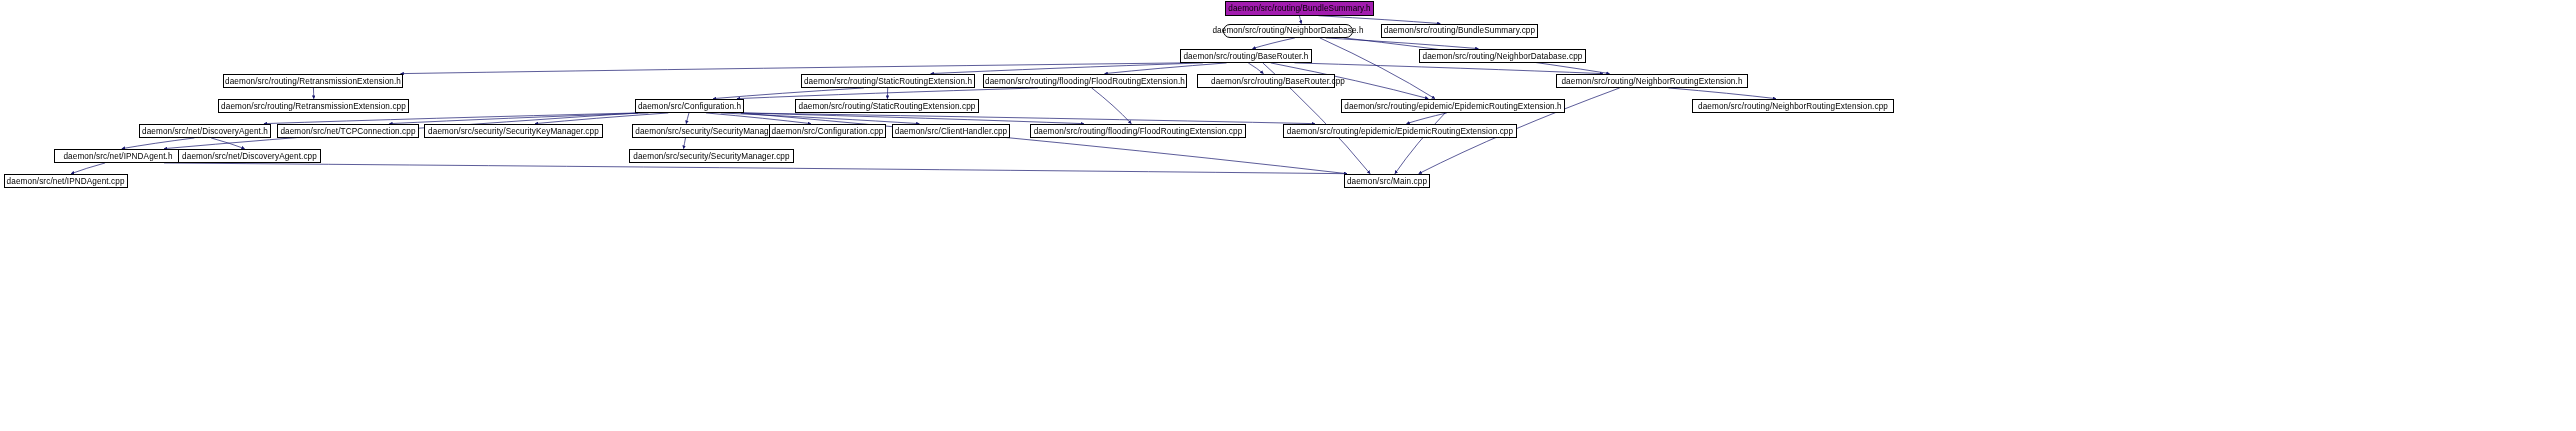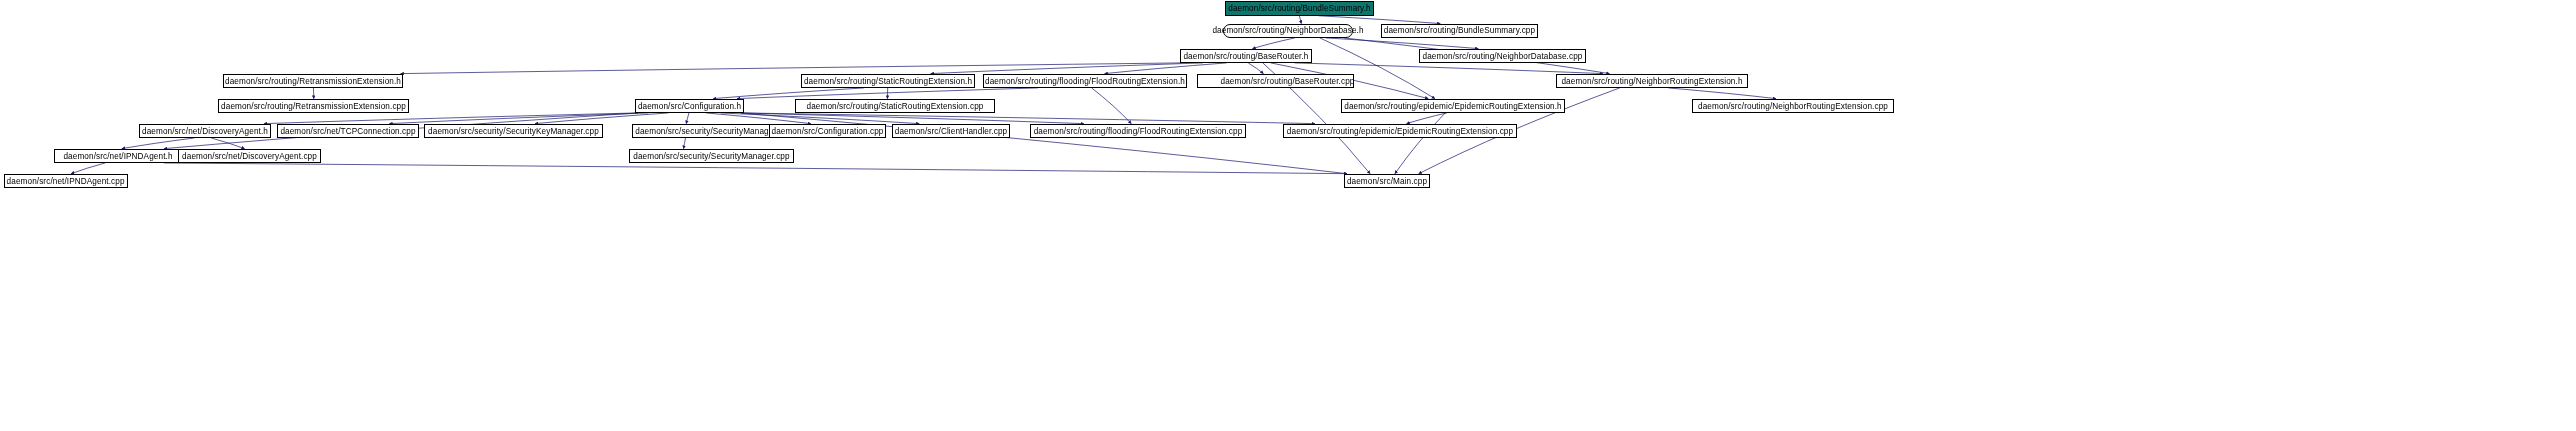--- a/index.html
+++ b/index.html
@@ -2,21 +2,21 @@
 <html style="font-size:11.4px"><head>
 <meta charset="utf-8">
 <style>
   html,body{margin:0;padding:0;background:#fff;}
   body{width:2576px;height:431px;font-family:"Liberation Sans",sans-serif;}
   #graph{position:relative;width:2576px;height:431px;overflow:hidden;}
   svg.edges{position:absolute;left:0;top:0;width:2576px;height:431px;}
   .node{position:absolute;box-sizing:border-box;border:0.7px solid #000;background:#fff;
         display:flex;align-items:center;justify-content:center;white-space:nowrap;
         font-size:8.2px;color:#000;height:14.3px;letter-spacing:0.1px;}
-  .node.root{background:#0f766e;border-color:#000;}
+  .node.root{background:#a21caf;border-color:#000;}
   .node span{pointer-events:none;}
 </style>
 </head>
 <body>
 
 <div id="graph">
   <svg class="edges" id="edge-layer" xmlns="http://www.w3.org/2000/svg" viewBox="0 0 3603 603" width="2576" height="431">
     <defs>
       <marker id="arrow" viewBox="0 0 10 10" refX="9" refY="5" markerWidth="5" markerHeight="5" orient="auto-start-reverse">
         <path d="M 0 0 L 10 5 L 0 10 z" fill="#191970"></path>
@@ -80,33 +80,33 @@
       </div>
       <div class="node" style="left: 223px; top: 74px; width: 180px;">
         <span>daemon/src/routing/RetransmissionExtension.h</span>
       </div>
       <div class="node" style="left: 801px; top: 74px; width: 174px;">
         <span>daemon/src/routing/StaticRoutingExtension.h</span>
       </div>
       <div class="node" style="left: 983px; top: 74px; width: 204px;">
         <span>daemon/src/routing/flooding/FloodRoutingExtension.h</span>
       </div>
-      <div class="node" style="left: 1197px; top: 74px; width: 157px; padding-left: 24px;">
+      <div class="node" style="left: 1197px; top: 74px; width: 138px; padding-left: 24px;">
         <span>daemon/src/routing/BaseRouter.cpp</span>
       </div>
       <div class="node" style="left: 1556px; top: 74px; width: 192px;">
         <span>daemon/src/routing/NeighborRoutingExtension.h</span>
       </div>
       <div class="node" style="left: 218px; top: 99px; width: 191px;">
         <span>daemon/src/routing/RetransmissionExtension.cpp</span>
       </div>
       <div class="node" style="left: 635px; top: 99px; width: 109px;">
         <span>daemon/src/Configuration.h</span>
       </div>
-      <div class="node" style="left: 795px; top: 99px; width: 200px; text-align: right;">
+      <div class="node" style="left: 795px; top: 99px; width: 184px; text-align: right;">
         <span>daemon/src/routing/StaticRoutingExtension.cpp</span>
       </div>
       <div class="node" style="left: 1341px; top: 99px; width: 224px;">
         <span>daemon/src/routing/epidemic/EpidemicRoutingExtension.h</span>
       </div>
       <div class="node" style="left: 1692px; top: 99px; width: 202px;">
         <span>daemon/src/routing/NeighborRoutingExtension.cpp</span>
       </div>
       <div class="node" style="left: 139px; top: 124px; width: 132px;">
         <span>daemon/src/net/DiscoveryAgent.h</span>

